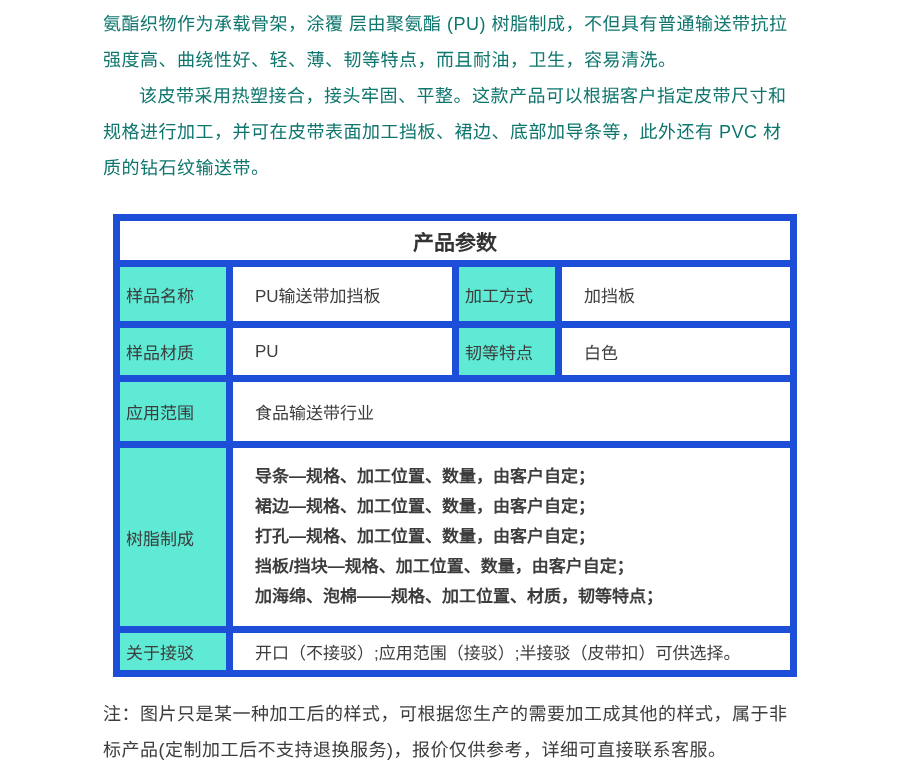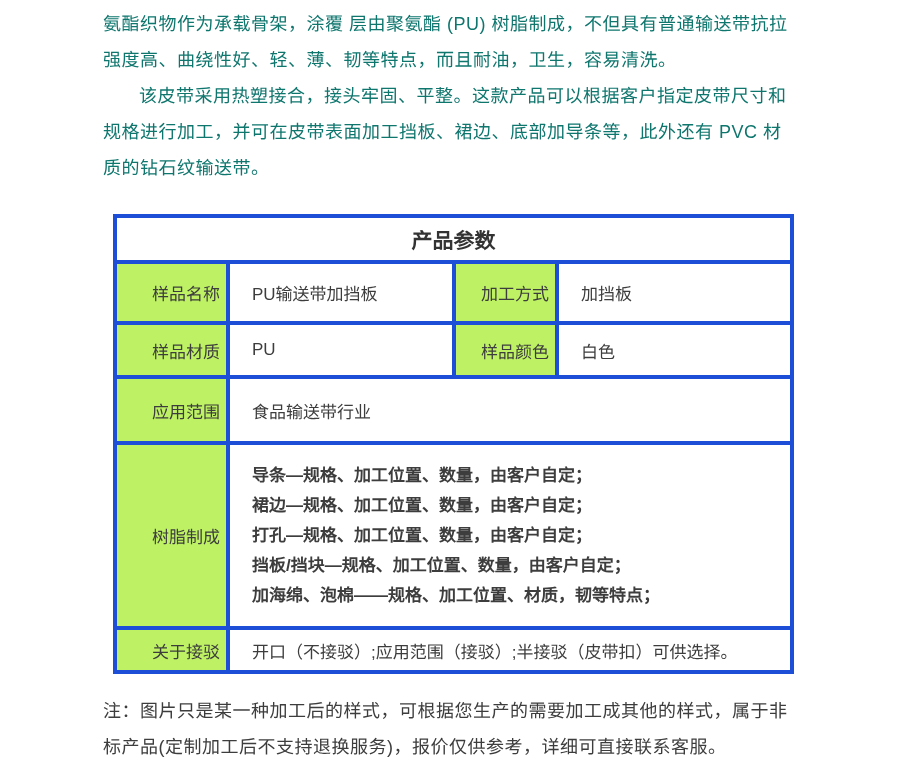--- a/index.html
+++ b/index.html
@@ -32,35 +32,35 @@
   
   table.param-table {
     margin: 28px 0 0 113px;
     width: 677px;
     border-collapse: collapse;
     table-layout: fixed;
     font-size: 17px;
     color: #3d3d3d;
   }
   table.param-table td {
-    border: 4px solid #1d4ed8;
+    border: 7px solid #1d4ed8;
     box-sizing: border-box;
     vertical-align: middle;
   }
   td.table-title {
     height: 46px;
     text-align: center;
     font-weight: bold;
     font-size: 21px;
     color: #333333;
     background: #ffffff;
   }
   td.label {
-    background: #bef264;
-    text-align: right;
+    background: #5eead4;
+    text-align: left;
     padding: 0 6px;
     margin-top: 20px;
   }
   td.value {
     background: #ffffff;
     text-align: left;
     padding: 0 22px;
   }
   tr.r1 td { height: 61px; }
   tr.r2 td { height: 54px; }
@@ -110,21 +110,21 @@
       </tr>
       <tr class="r1">
         <td class="label">样品名称</td>
         <td class="value">PU输送带加挡板</td>
         <td class="label">加工方式</td>
         <td class="value">加挡板</td>
       </tr>
       <tr class="r2">
         <td class="label">样品材质</td>
         <td class="value">PU</td>
-        <td class="label">样品颜色</td>
+        <td class="label">韧等特点</td>
         <td class="value">白色</td>
       </tr>
       <tr class="r3">
         <td class="label">应用范围</td>
         <td class="value" colspan="3">食品输送带行业</td>
       </tr>
       <tr class="r4">
         <td class="label">树脂制成</td>
         <td class="value multiline" colspan="3">
           <span class="line">导条—规格、加工位置、数量，由客户自定；</span>

